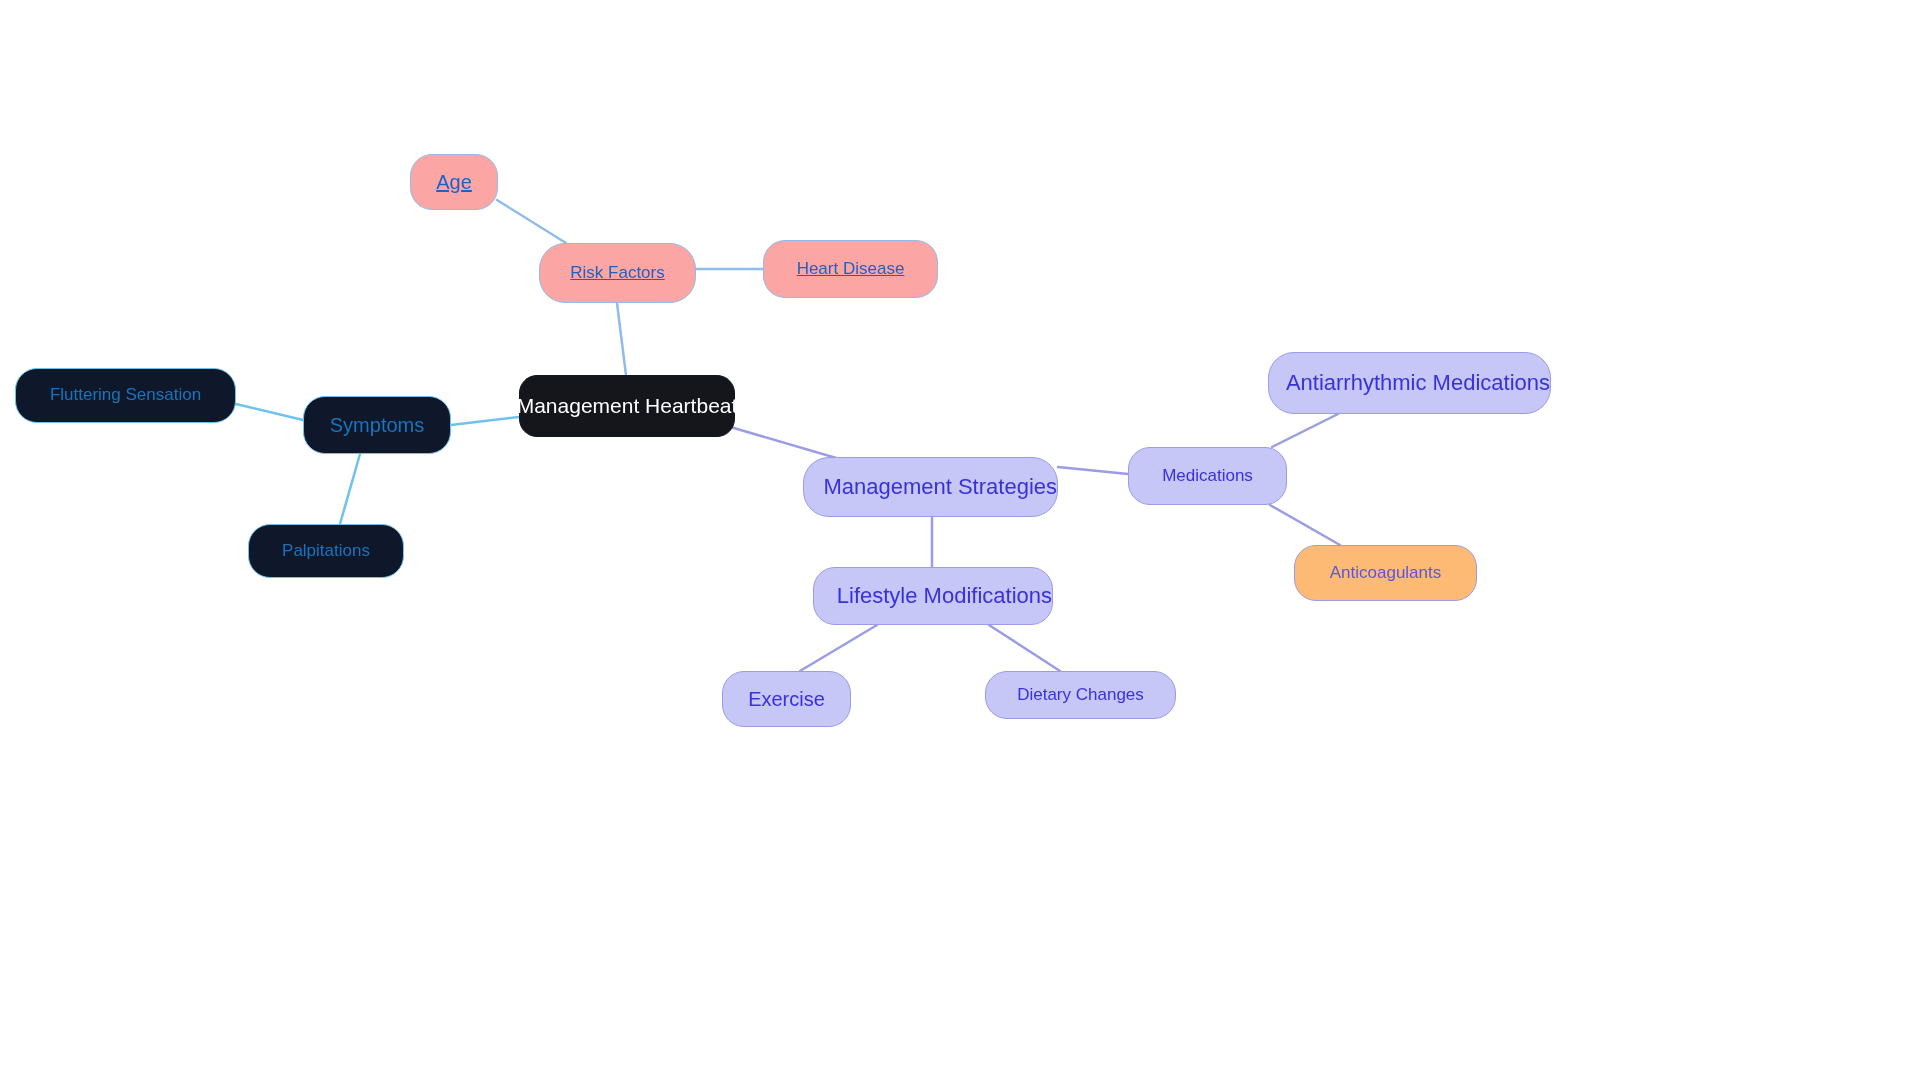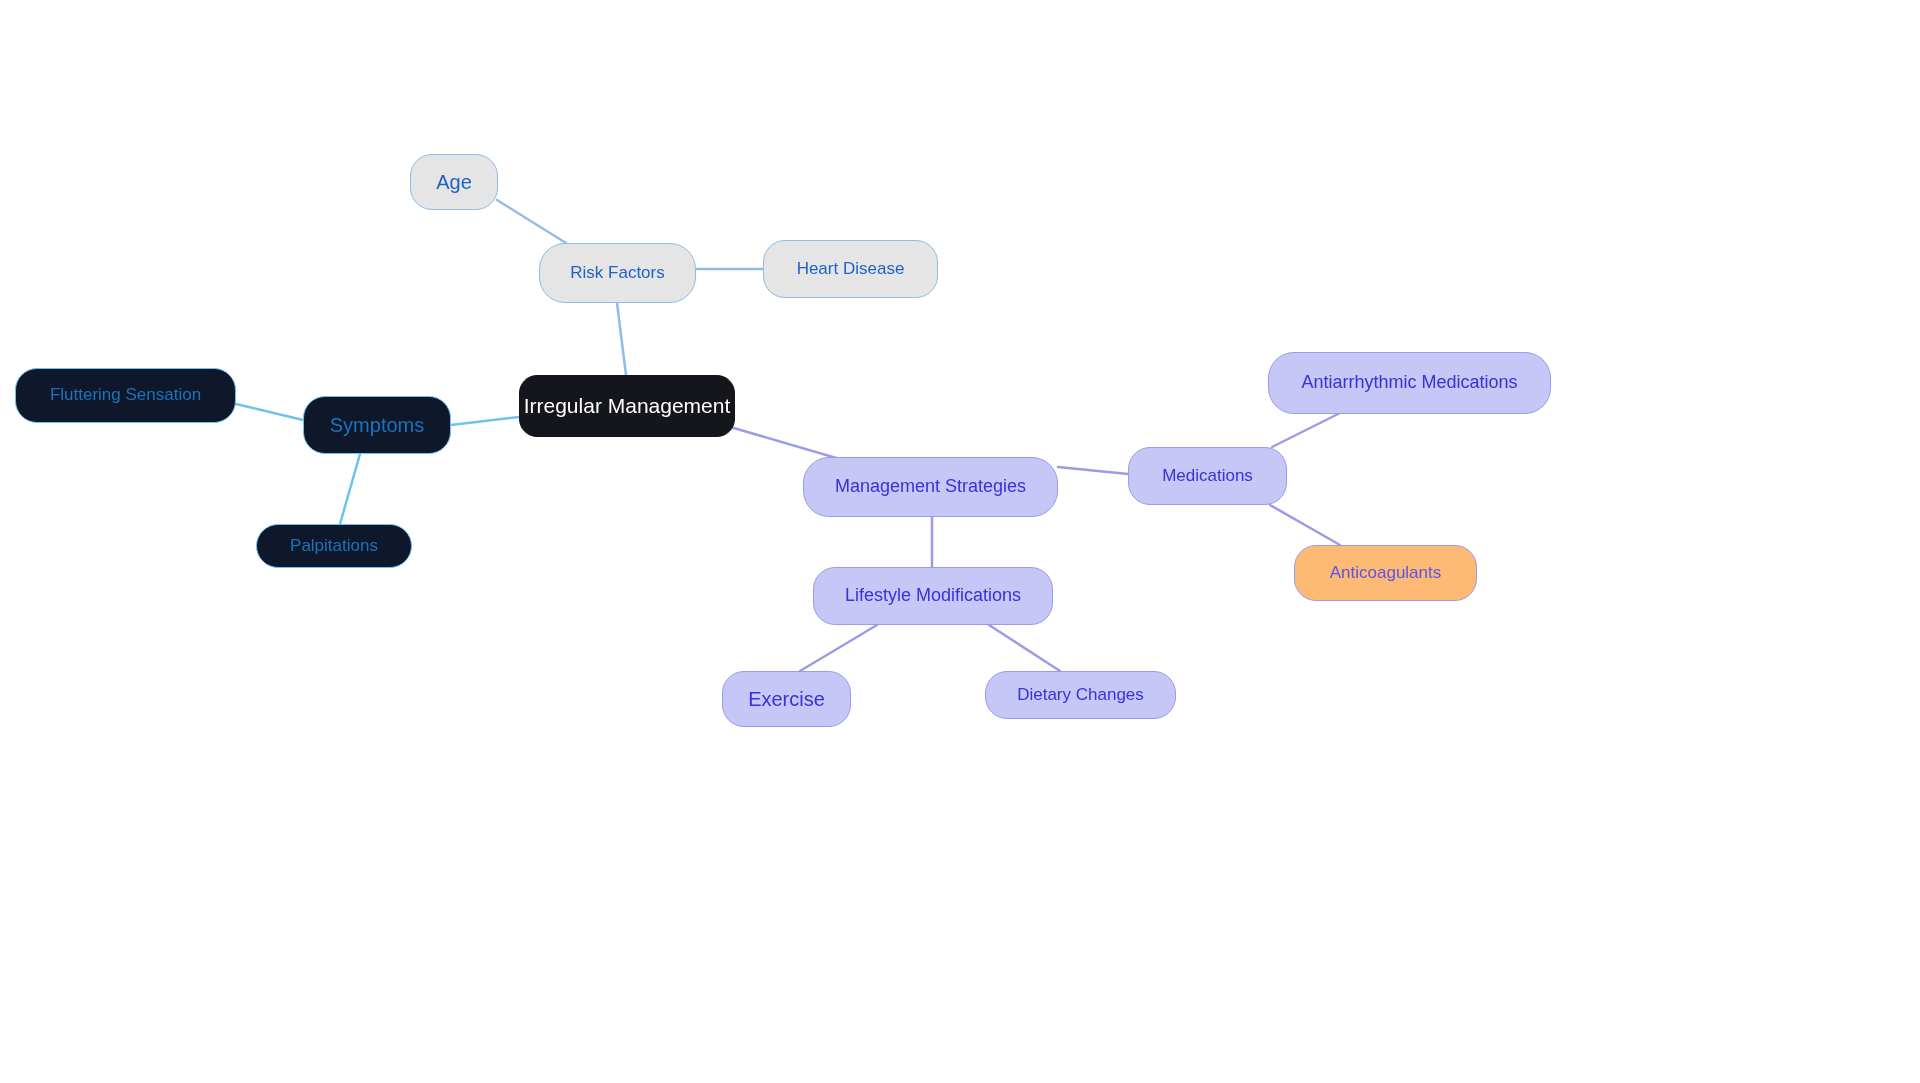--- a/index.html
+++ b/index.html
@@ -47,44 +47,45 @@
   
   .n-root {
     background: #14161c;
     border-color: #14161c;
     border-radius: 18px;
     color: #ffffff;
     font-size: 21px;
   }
   
   .fam-risk {
-    background: #e5e5e5;
+    background: #fca5a5;
     border-color: #8fbce8;
     color: #1f62c4;
+    text-decoration: underline;
   }
   
   .fam-symptom {
     background: #0f172a;
     border-color: #6ec2ef;
     color: #1a74bd;
   }
   
   .fam-manage {
     background: #c6c6f7;
     border-color: #9c9ce6;
     color: #3832d8;
   }
   .fam-manage-soft {
     background: #fdba74;
     border-color: #9c9ce6;
     color: #5b54e8;
   }
   .rad-lg { border-radius: 26px; }
   .rad-md { border-radius: 22px; }
-  .fs-22 { font-size: 18px; }
+  .fs-22 { font-size: 22px; justify-content: flex-end; }
   .fs-21 { font-size: 17px; }
   .fs-20 { font-size: 20px; }
 </style>
 </head>
 <body>
 
 <div id="canvas">
   <svg id="edges" viewBox="0 0 1920 1083">
       <line x1="566" y1="243" x2="497" y2="200" stroke="#8fbce8" stroke-width="2.5" stroke-linecap="round"></line>
       <line x1="626" y1="375" x2="617" y2="303" stroke="#8fbce8" stroke-width="2.5" stroke-linecap="round"></line>
@@ -95,38 +96,38 @@
       <line x1="727" y1="426" x2="850" y2="462" stroke="#9c9ce6" stroke-width="2.5" stroke-linecap="round"></line>
       <line x1="1058" y1="467" x2="1128" y2="474" stroke="#9c9ce6" stroke-width="2.5" stroke-linecap="round"></line>
       <line x1="1272" y1="447" x2="1338" y2="414" stroke="#9c9ce6" stroke-width="2.5" stroke-linecap="round"></line>
       <line x1="1270" y1="505" x2="1340" y2="545" stroke="#9c9ce6" stroke-width="2.5" stroke-linecap="round"></line>
       <line x1="932" y1="493" x2="932" y2="567" stroke="#9c9ce6" stroke-width="2.5" stroke-linecap="round"></line>
       <line x1="877" y1="625" x2="800" y2="671" stroke="#9c9ce6" stroke-width="2.5" stroke-linecap="round"></line>
       <line x1="989" y1="625" x2="1060" y2="671" stroke="#9c9ce6" stroke-width="2.5" stroke-linecap="round"></line>
     </svg>
   <div id="nodes">
       <div class="node n-root" style="left: 519px; top: 375px; width: 216px; height: 62px;">
-        <span class="node-label">Irregular Management</span>
+        <span class="node-label">Management Heartbeat</span>
       </div>
       <div class="node fam-risk rad-md fs-20" style="left: 410px; top: 154px; width: 88px; height: 56px;">
         <span class="node-label">Age</span>
       </div>
       <div class="node fam-risk rad-lg fs-21" style="left: 539px; top: 243px; width: 157px; height: 60px;">
         <span class="node-label">Risk Factors</span>
       </div>
       <div class="node fam-risk rad-md fs-21" style="left: 763px; top: 240px; width: 175px; height: 58px;">
         <span class="node-label">Heart Disease</span>
       </div>
       <div class="node fam-symptom rad-md fs-21" style="left: 15px; top: 368px; width: 221px; height: 55px;">
         <span class="node-label">Fluttering Sensation</span>
       </div>
       <div class="node fam-symptom rad-md fs-20" style="left: 303px; top: 396px; width: 148px; height: 58px;">
         <span class="node-label">Symptoms</span>
       </div>
-      <div class="node fam-symptom rad-md fs-21" style="left: 256px; top: 524px; width: 156px; height: 44px; justify-content: center;">
+      <div class="node fam-symptom rad-md fs-21" style="left: 248px; top: 524px; width: 156px; height: 54px; justify-content: center;">
         <span class="node-label">Palpitations</span>
       </div>
       <div class="node fam-manage rad-lg fs-22" style="left: 803px; top: 457px; width: 255px; height: 60px;">
         <span class="node-label">Management Strategies</span>
       </div>
       <div class="node fam-manage rad-md fs-21" style="left: 1128px; top: 447px; width: 159px; height: 58px;">
         <span class="node-label">Medications</span>
       </div>
       <div class="node fam-manage rad-lg fs-22" style="left: 1268px; top: 352px; width: 283px; height: 62px;">
         <span class="node-label">Antiarrhythmic Medications</span>

